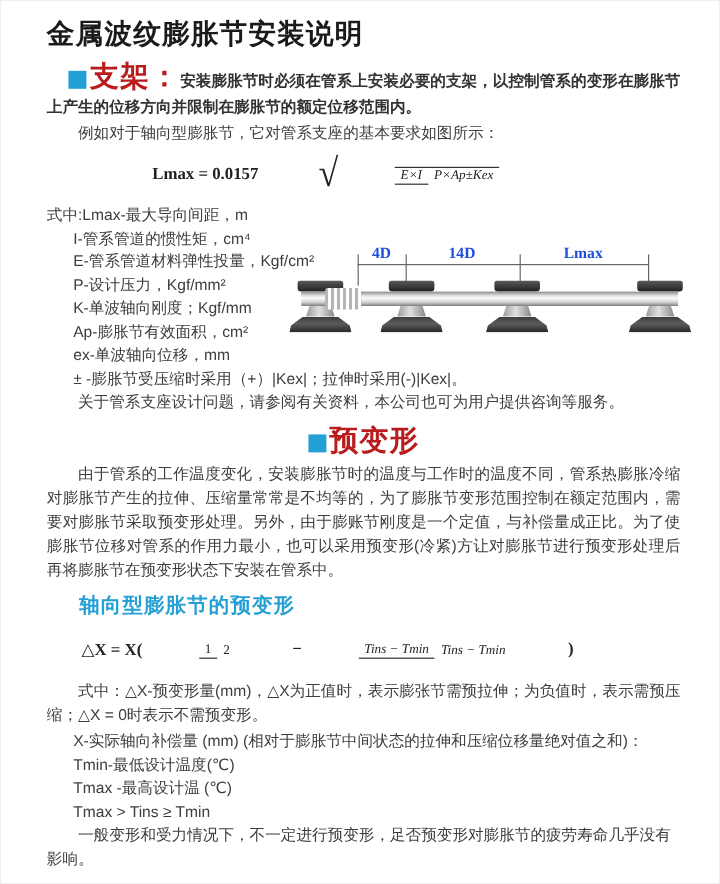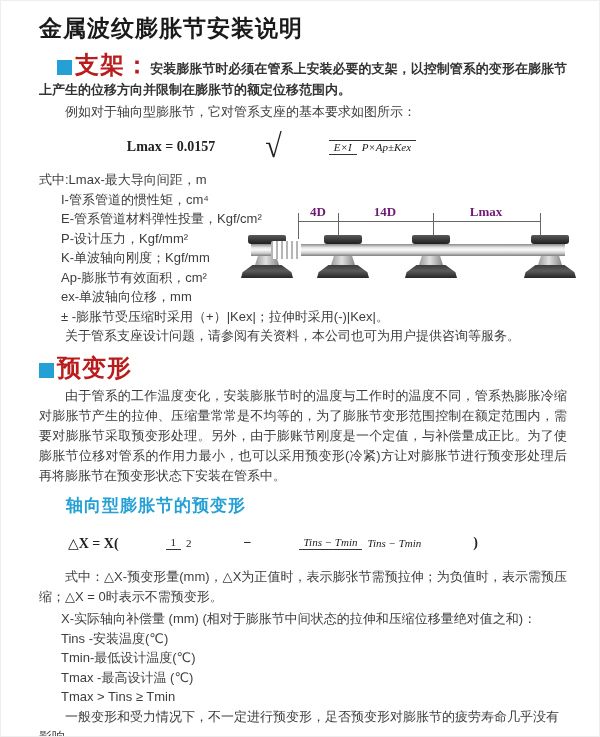--- a/index.html
+++ b/index.html
@@ -20,21 +20,21 @@
     font-size:23px;
     font-weight:bold;
     color:#1a1a1a;
     letter-spacing:1px;
     margin:2px 0 10px 0;
   }
   .marker{
     display:inline-block;width:15px;height:15px;
     background:#25A0D5;margin-right:3px;vertical-align:-2px;
   }
-  .sec-head-line{margin:6px 0 2px 0;}
+  .sec-head-line{margin:6px 0 2px 0;text-align:center;}
   .sec-title{color:#b91c1c;font-weight:bold;font-size:24px;letter-spacing:1px;}
   .intro-para{line-height:21px;margin:6px 0 0 0;text-align:justify;}
   .intro-para .lead-indent{display:inline-block;width:18px;}
   .intro-bold{font-weight:600;color:#333;}
   .body-line{line-height:20px;margin:2px 0;}
   .indent2{text-indent:2em;}
   .formula-row{
     display:flex;justify-content:center;align-items:center;
     margin:6px 60px 4px 0;height:38px;
     font-family:"Liberation Serif","DejaVu Serif",serif;
@@ -58,21 +58,21 @@
   .preform-body{line-height:20px;text-align:justify;margin:2px 0 0 0;}
   .sub-heading{
     color:#25A0D5;font-weight:bold;font-size:17px;
     margin:8px 0 2px 27px;letter-spacing:1px;
   }
   
   .diagram{position:absolute;left:212px;top:34px;width:320px;height:88px;}
   .dim-label{
     position:absolute;top:0;text-align:center;
     font-family:"Liberation Serif","DejaVu Serif",serif;
-    font-weight:bold;font-size:13px;color:#701a75;
+    font-weight:bold;font-size:13px;color:#1d4ed8;
   }
   .dim-line{position:absolute;top:17px;left:47px;width:242px;border-top:1px solid #666;}
   .tick{position:absolute;width:1px;background:#666;top:9px;}
   .pipe{
     position:absolute;top:40px;left:0;width:314px;height:12px;
     background:linear-gradient(to bottom,#8a8a8a,#e6e6e6 30%,#fafafa 48%,#cfcfcf 75%,#7d7d7d);
   }
   .bellows{
     position:absolute;top:37px;left:20px;width:30px;height:18px;
     background:repeating-linear-gradient(90deg,#b5b5b5 0 2px,#fdfdfd 2px 5px);
@@ -187,20 +187,19 @@
     <span class="frac f-var">
       <span class="num">Tins − Tmin</span>
       <span class="den">Tins − Tmin</span>
     </span>
     <span class="f-bold">)</span>
   </div>
 
   <div class="body-line indent2" style="line-height:20px;text-align:justify;white-space:normal;">式中：△X-预变形量(mm)，△X为正值时，表示膨张节需预拉伸；为负值时，表示需预压缩；△X = 0时表示不需预变形。</div>
 
   <div class="def-line def-ind">X-实际轴向补偿量 (mm) (相对于膨胀节中间状态的拉伸和压缩位移量绝对值之和)：</div>
-  <div class="def-line def-ind">Tins -安装温度(℃)</div>
   <div class="def-line def-ind">Tmin-最低设计温度(℃)</div>
   <div class="def-line def-ind">Tmax -最高设计温 (℃)</div>
   <div class="def-line def-ind">Tmax &gt; Tins ≥ Tmin</div>
 
   <div class="note-line indent2">一般变形和受力情况下，不一定进行预变形，足否预变形对膨胀节的疲劳寿命几乎没有影响。</div>
 
 </div>
 
 </body></html>

